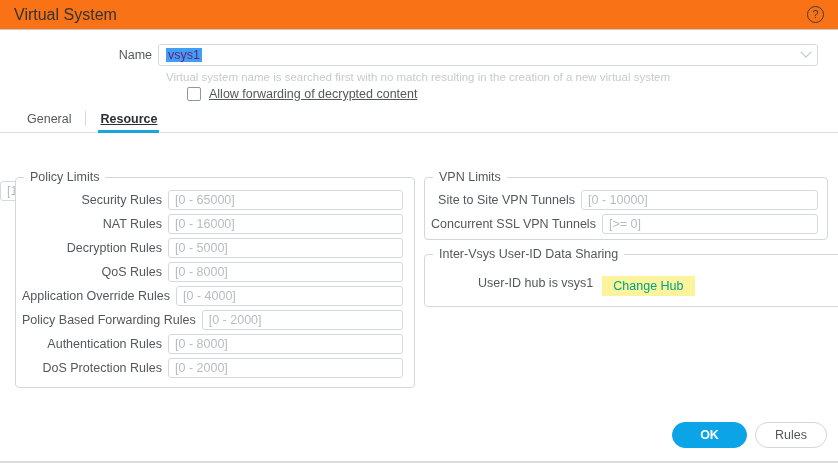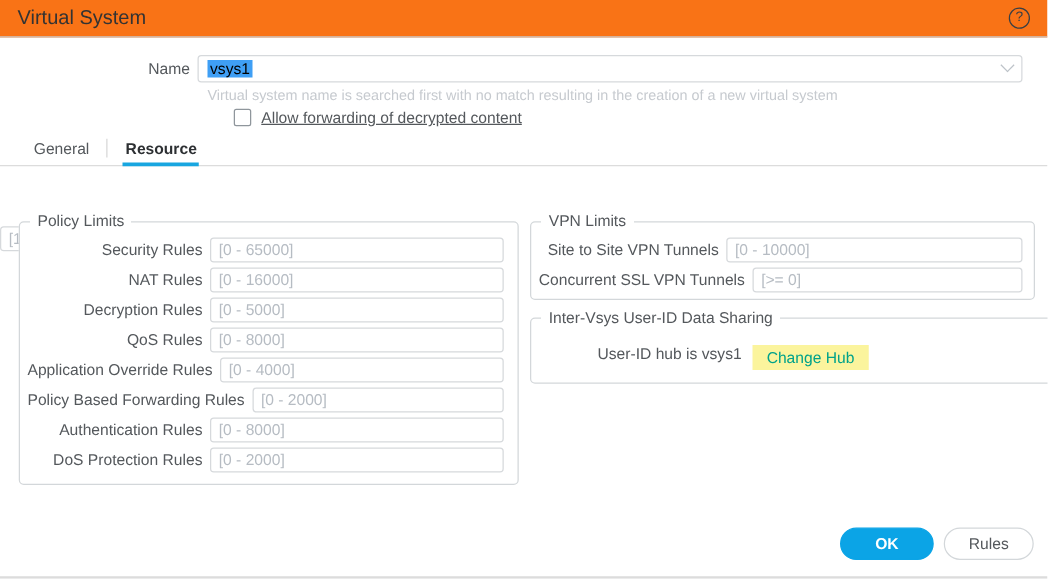--- a/index.html
+++ b/index.html
@@ -27,42 +27,42 @@
     font-size:11px; color:#3a3f44; cursor:pointer; line-height:1;
   }
 
   
   .name-row { position:absolute; top:44px; left:0; right:20px; display:flex; align-items:center; }
   .name-label { flex:0 0 158px; text-align:right; padding-right:6px; color:#54585c; }
   .combobox {
     flex:1; height:22px; border:1px solid #d6d9dc; border-radius:3px;
     display:flex; align-items:center; padding:0 7px; background:#fff; cursor:text;
   }
-  .selected-text { background:#3f9ff5; color:#000000; padding:0 2px; }
+  .selected-text { background:#3f9ff5; color:#701a75; padding:0 2px; }
   .chevron {
     margin-left:auto; width:8px; height:8px;
     border-right:1.5px solid #bdc3c9; border-bottom:1.5px solid #bdc3c9;
     transform:rotate(45deg) translate(-2px,-2px); cursor:pointer;
   }
   .helper-text { position:absolute; top:71px; left:166px; font-size:11.5px; color:#c6cacf; }
 
   
   .checkbox-row { position:absolute; top:87px; left:187px; display:flex; align-items:flex-end;text-decoration:underline; }
   .checkbox {
     width:14px; height:14px; border:1.5px solid #8f969c; border-radius:2px;
     background:#fff; cursor:pointer; margin-right:8px;
   }
 
   
   .tabs {
     position:absolute; top:108px; left:0; right:0; height:25px;
     border-bottom:1px solid #dcdcdc; display:flex; align-items:stretch; padding-left:25px;
   }
   .tab { line-height:22px; padding:0 2px; color:#54585c; cursor:pointer; }
-  .tab.active { font-weight:700; color:#2d3033; border-bottom:3px solid #18a6e0; margin-bottom:-1px; }
+  .tab.active { font-weight:700; color:#2d3033; border-bottom:3px solid #18a6e0; margin-bottom:-1px;text-decoration:underline; }
   .tab-sep { width:1px; background:#d8d8d8; height:15px; align-self:center; margin:0 12px 4px 12px; }
 
   
   input.field {
     height:20px; border:1px solid #d6d9dc; border-radius:3px; padding:0 6px;
     font-family:"Liberation Sans", sans-serif; font-size:12.5px; color:#333;
     outline:none; width:100%;
   }
   input.field::placeholder { color:#b6bcc3; opacity:1; }
 

